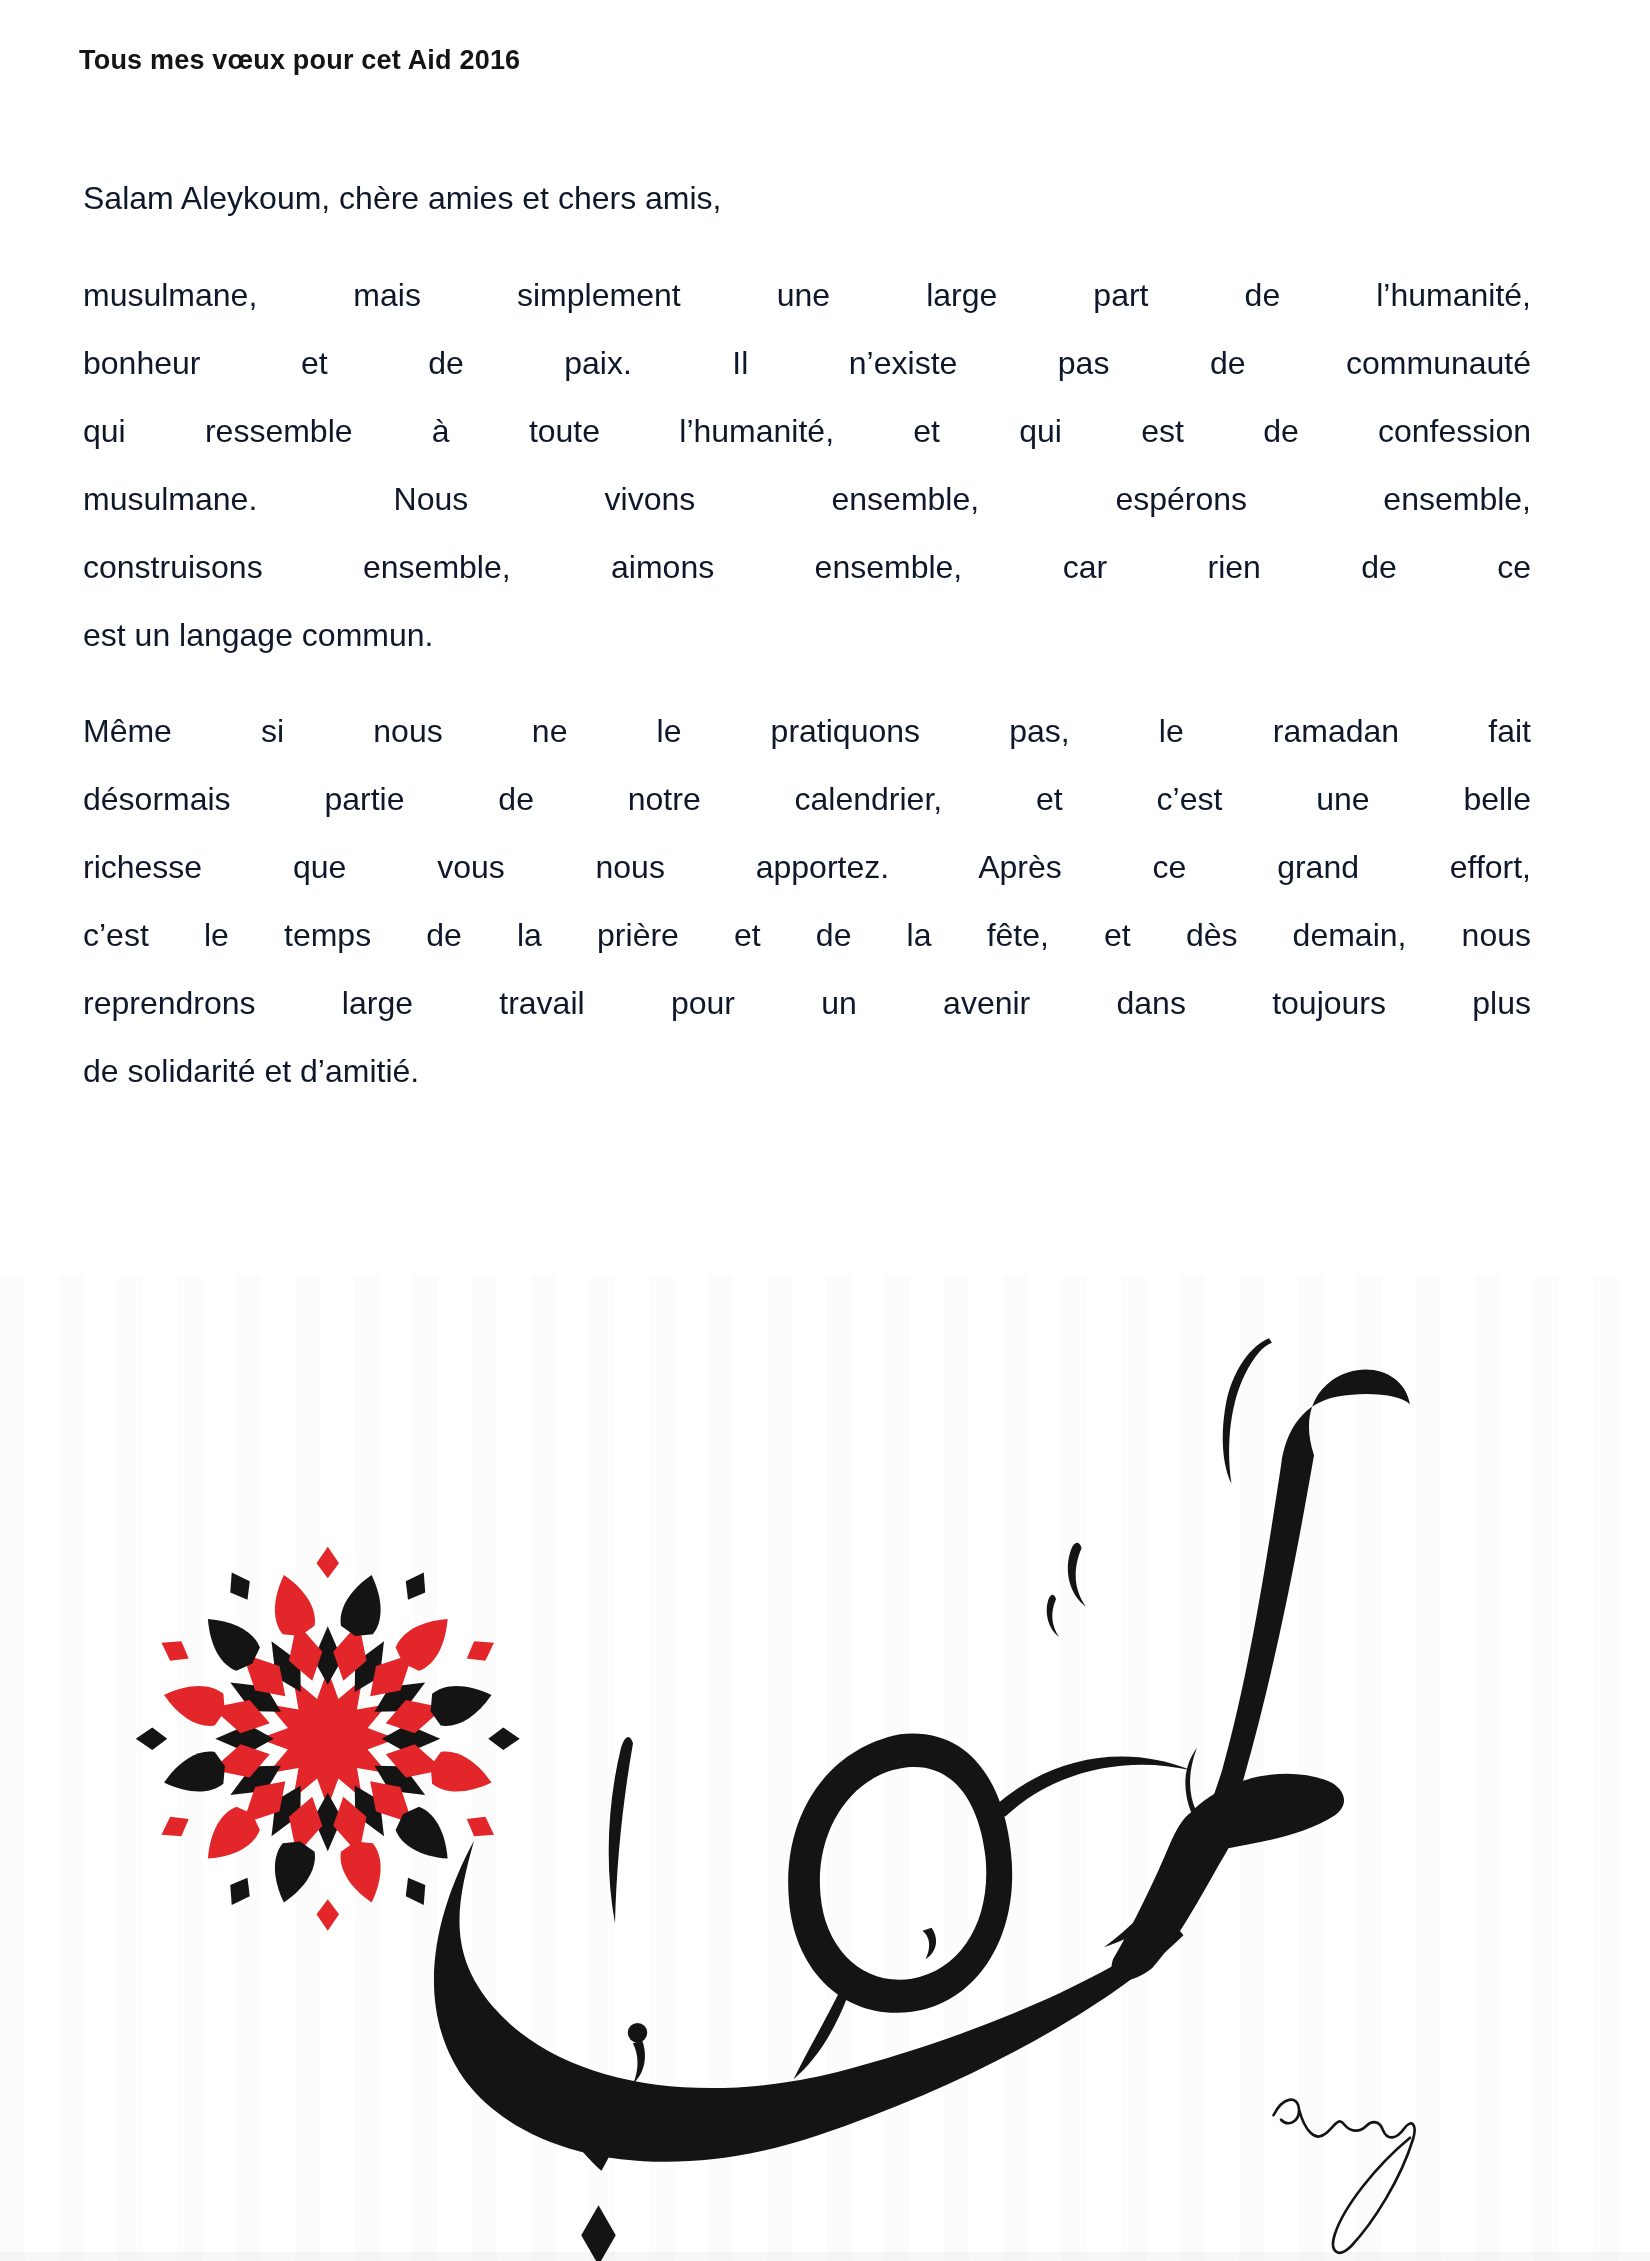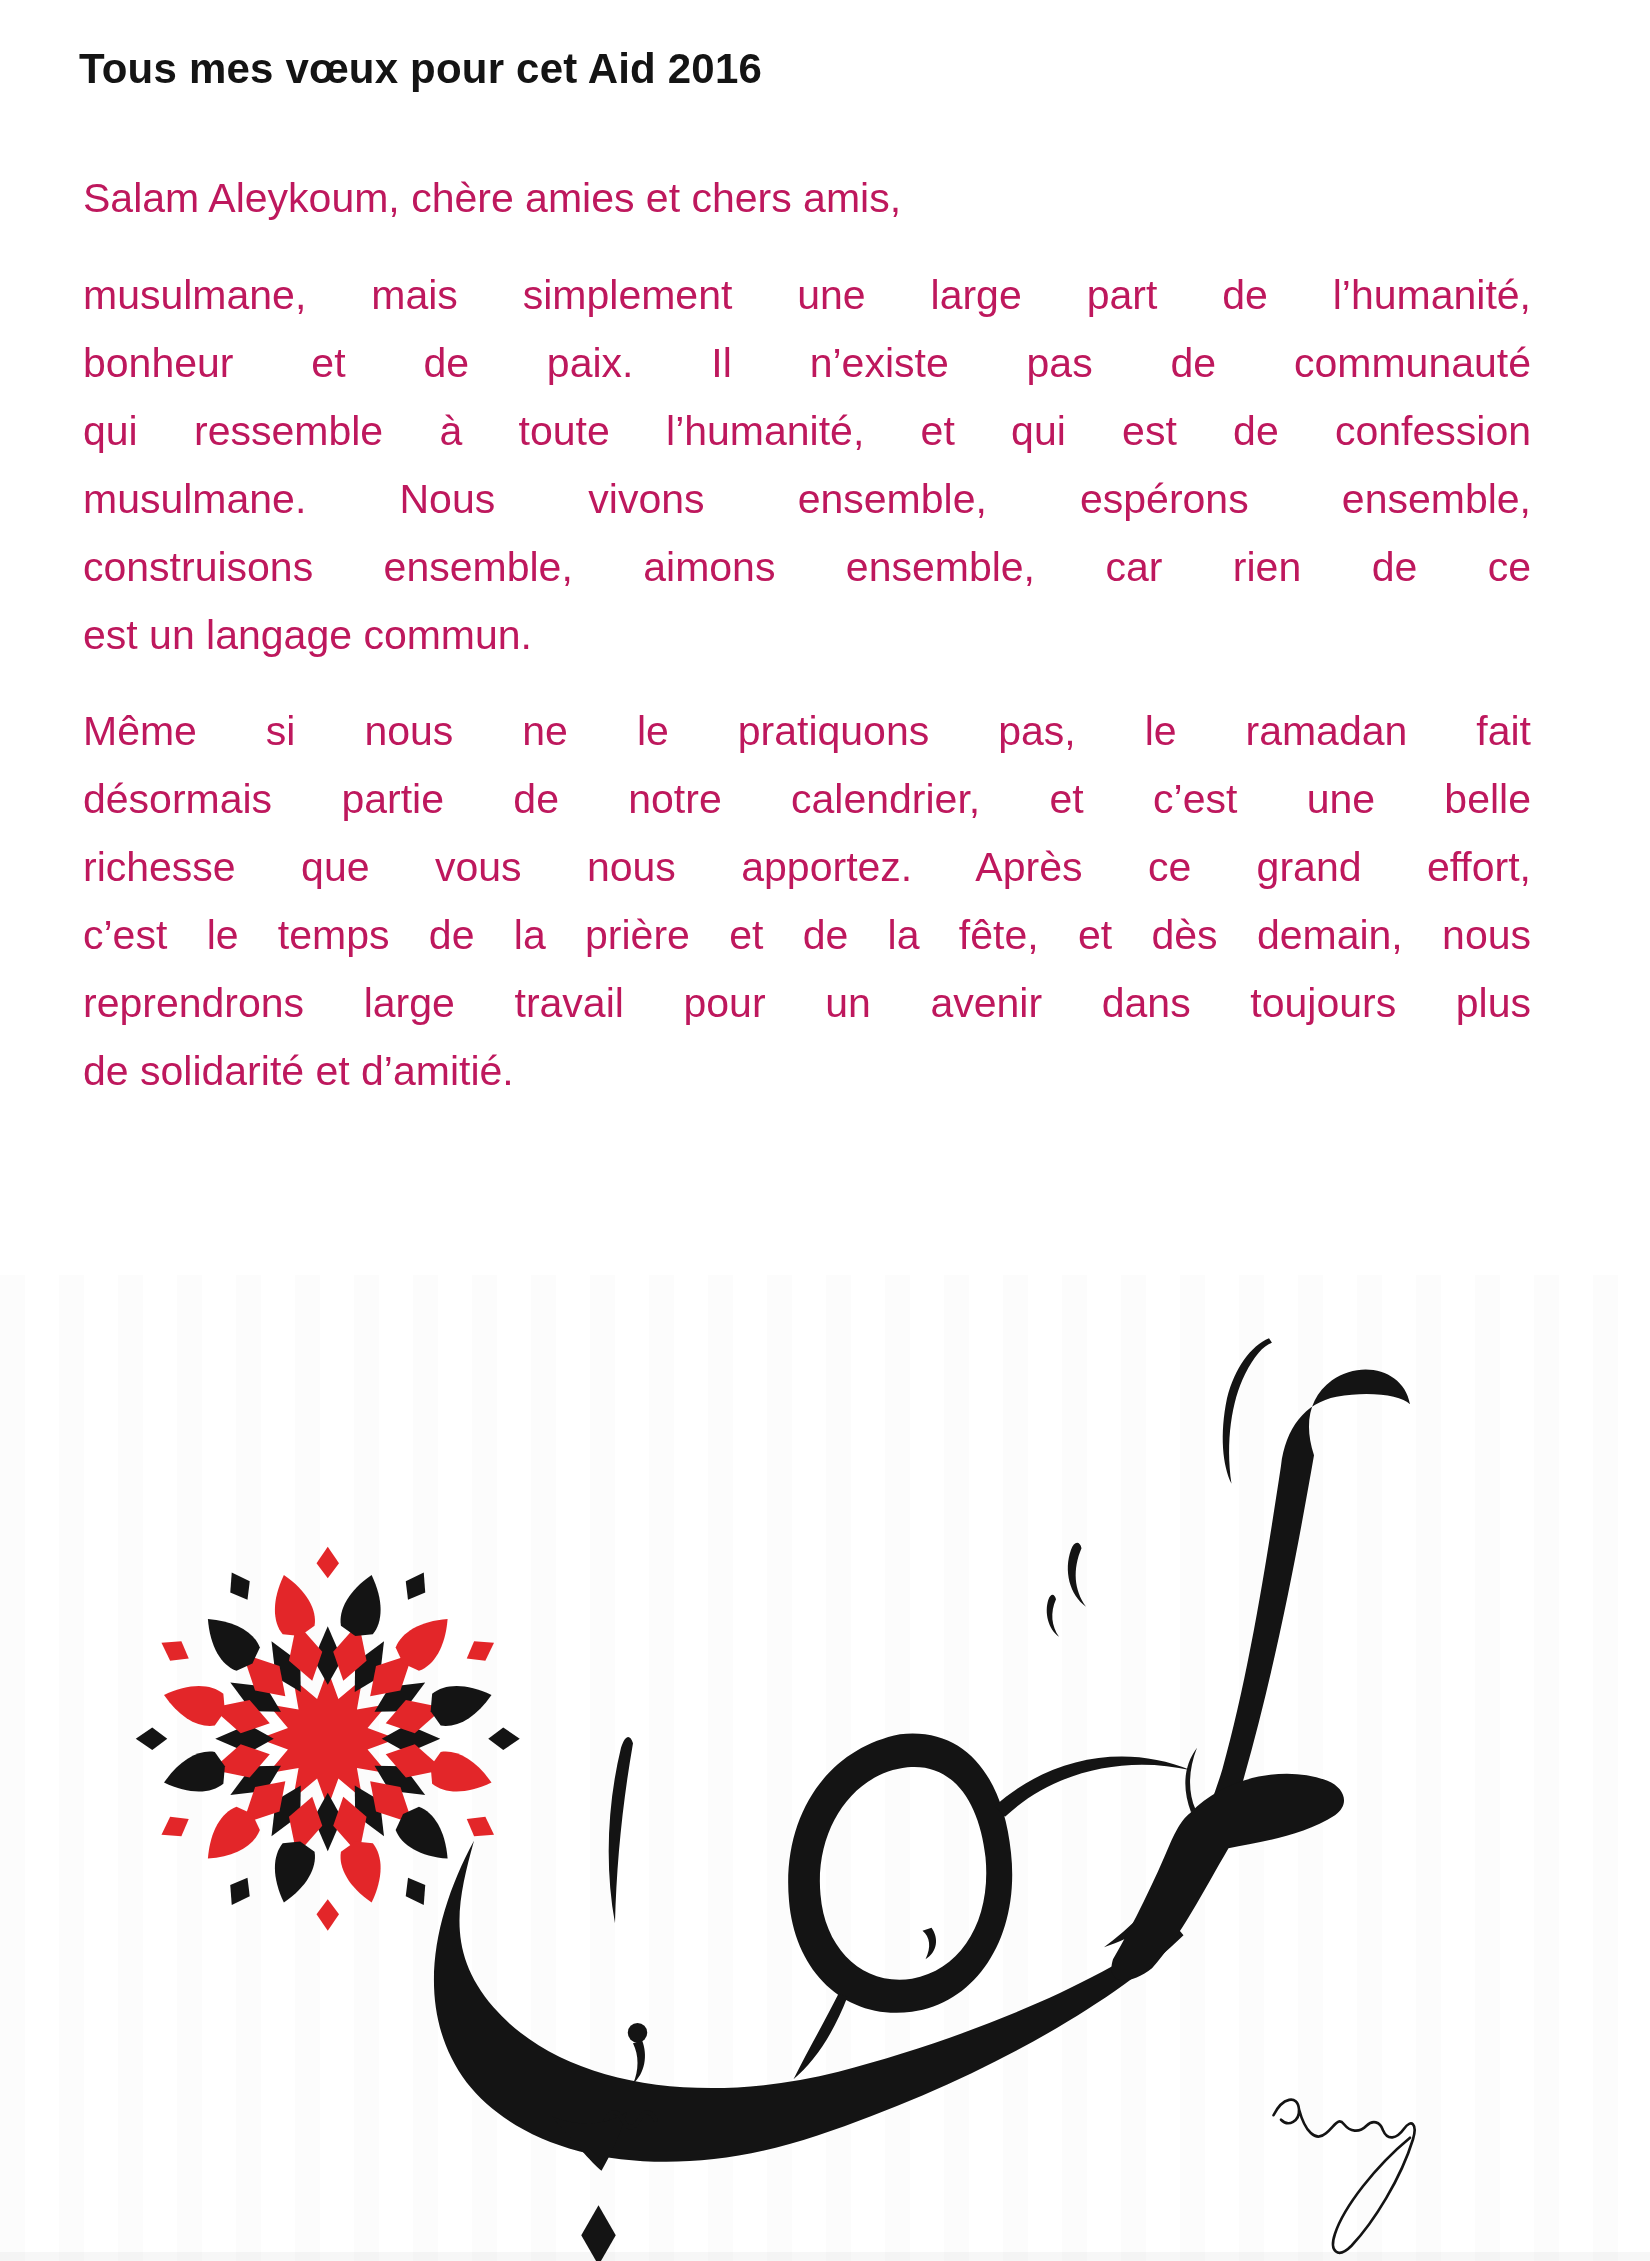--- a/index.html
+++ b/index.html
@@ -10,26 +10,26 @@
   }
   .page{position:absolute;inset:0;background:#ffffff;}
   
   .scan-band{
     position:absolute;left:0;top:1275px;width:1651px;height:986px;
     background:repeating-linear-gradient(90deg, rgba(0,0,0,0.012) 0 25.5px, rgba(0,0,0,0) 25.5px 59px);
     pointer-events:none;
   }
   .doc-title{
     position:absolute;left:79px;top:45px;
-    font-size:42px;font-weight:bold;color:#141414;letter-spacing:0.2px;
+    font-size:27px;font-weight:bold;color:#141414;letter-spacing:0.2px;
     white-space:nowrap;
   }
   .text-block{
-    position:absolute;left:83px;top:164px;width:1448px;color:#be185d;
-    font-size:41px;
+    position:absolute;left:83px;top:164px;width:1448px;color:#0f172a;
+    font-size:32px;
   }
   .para{margin:0 0 28.5px 0;padding:0;}
   .line{
     height:68px;line-height:68px;overflow:hidden;
     text-align:justify;text-align-last:justify;
     white-space:normal;
   }
   .line.last{text-align-last:left;}
   .artwork{position:absolute;left:135px;top:1323px;width:1455px;height:938px;}
   .ink{fill:var(--ink,#141414);}

